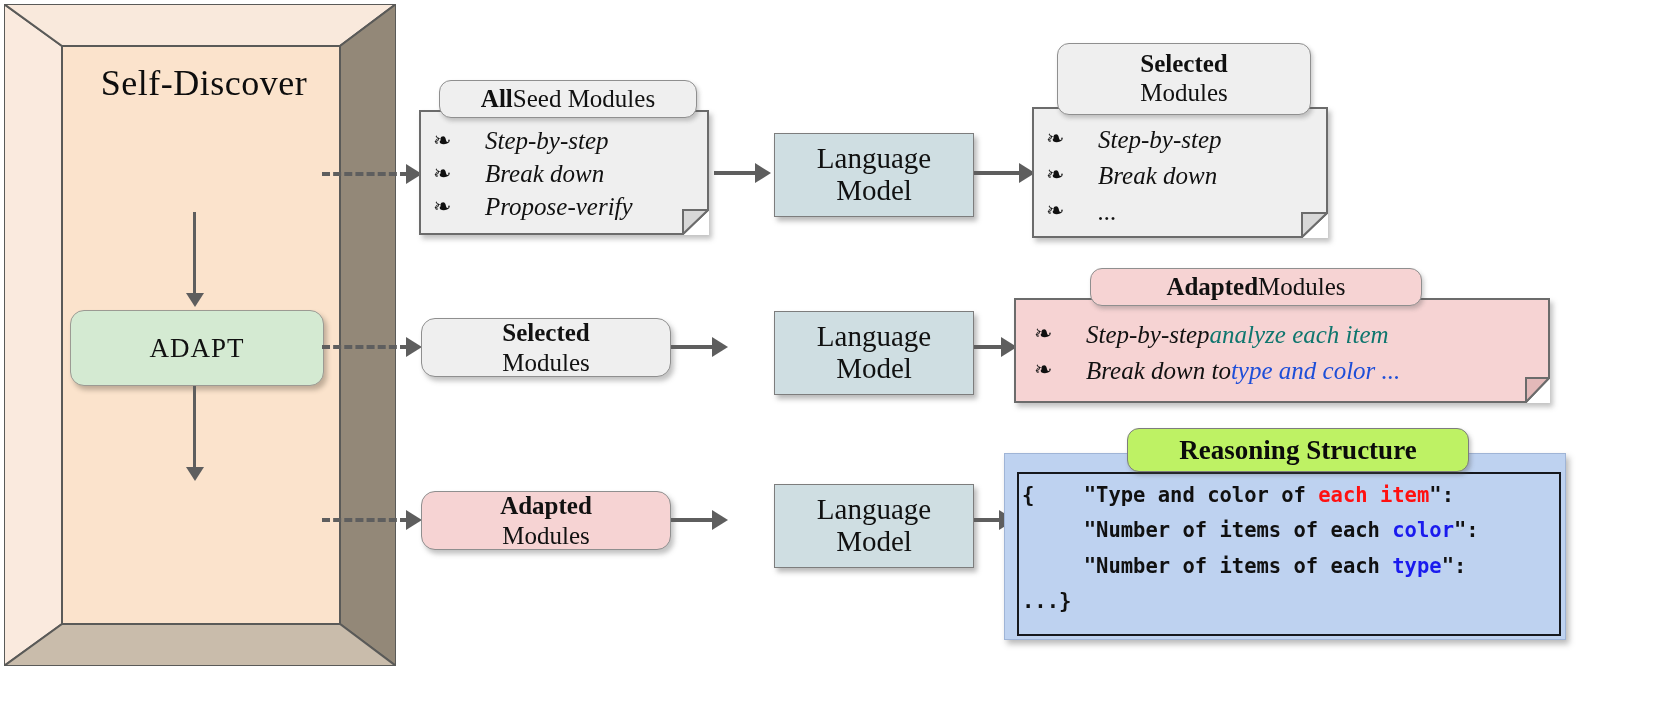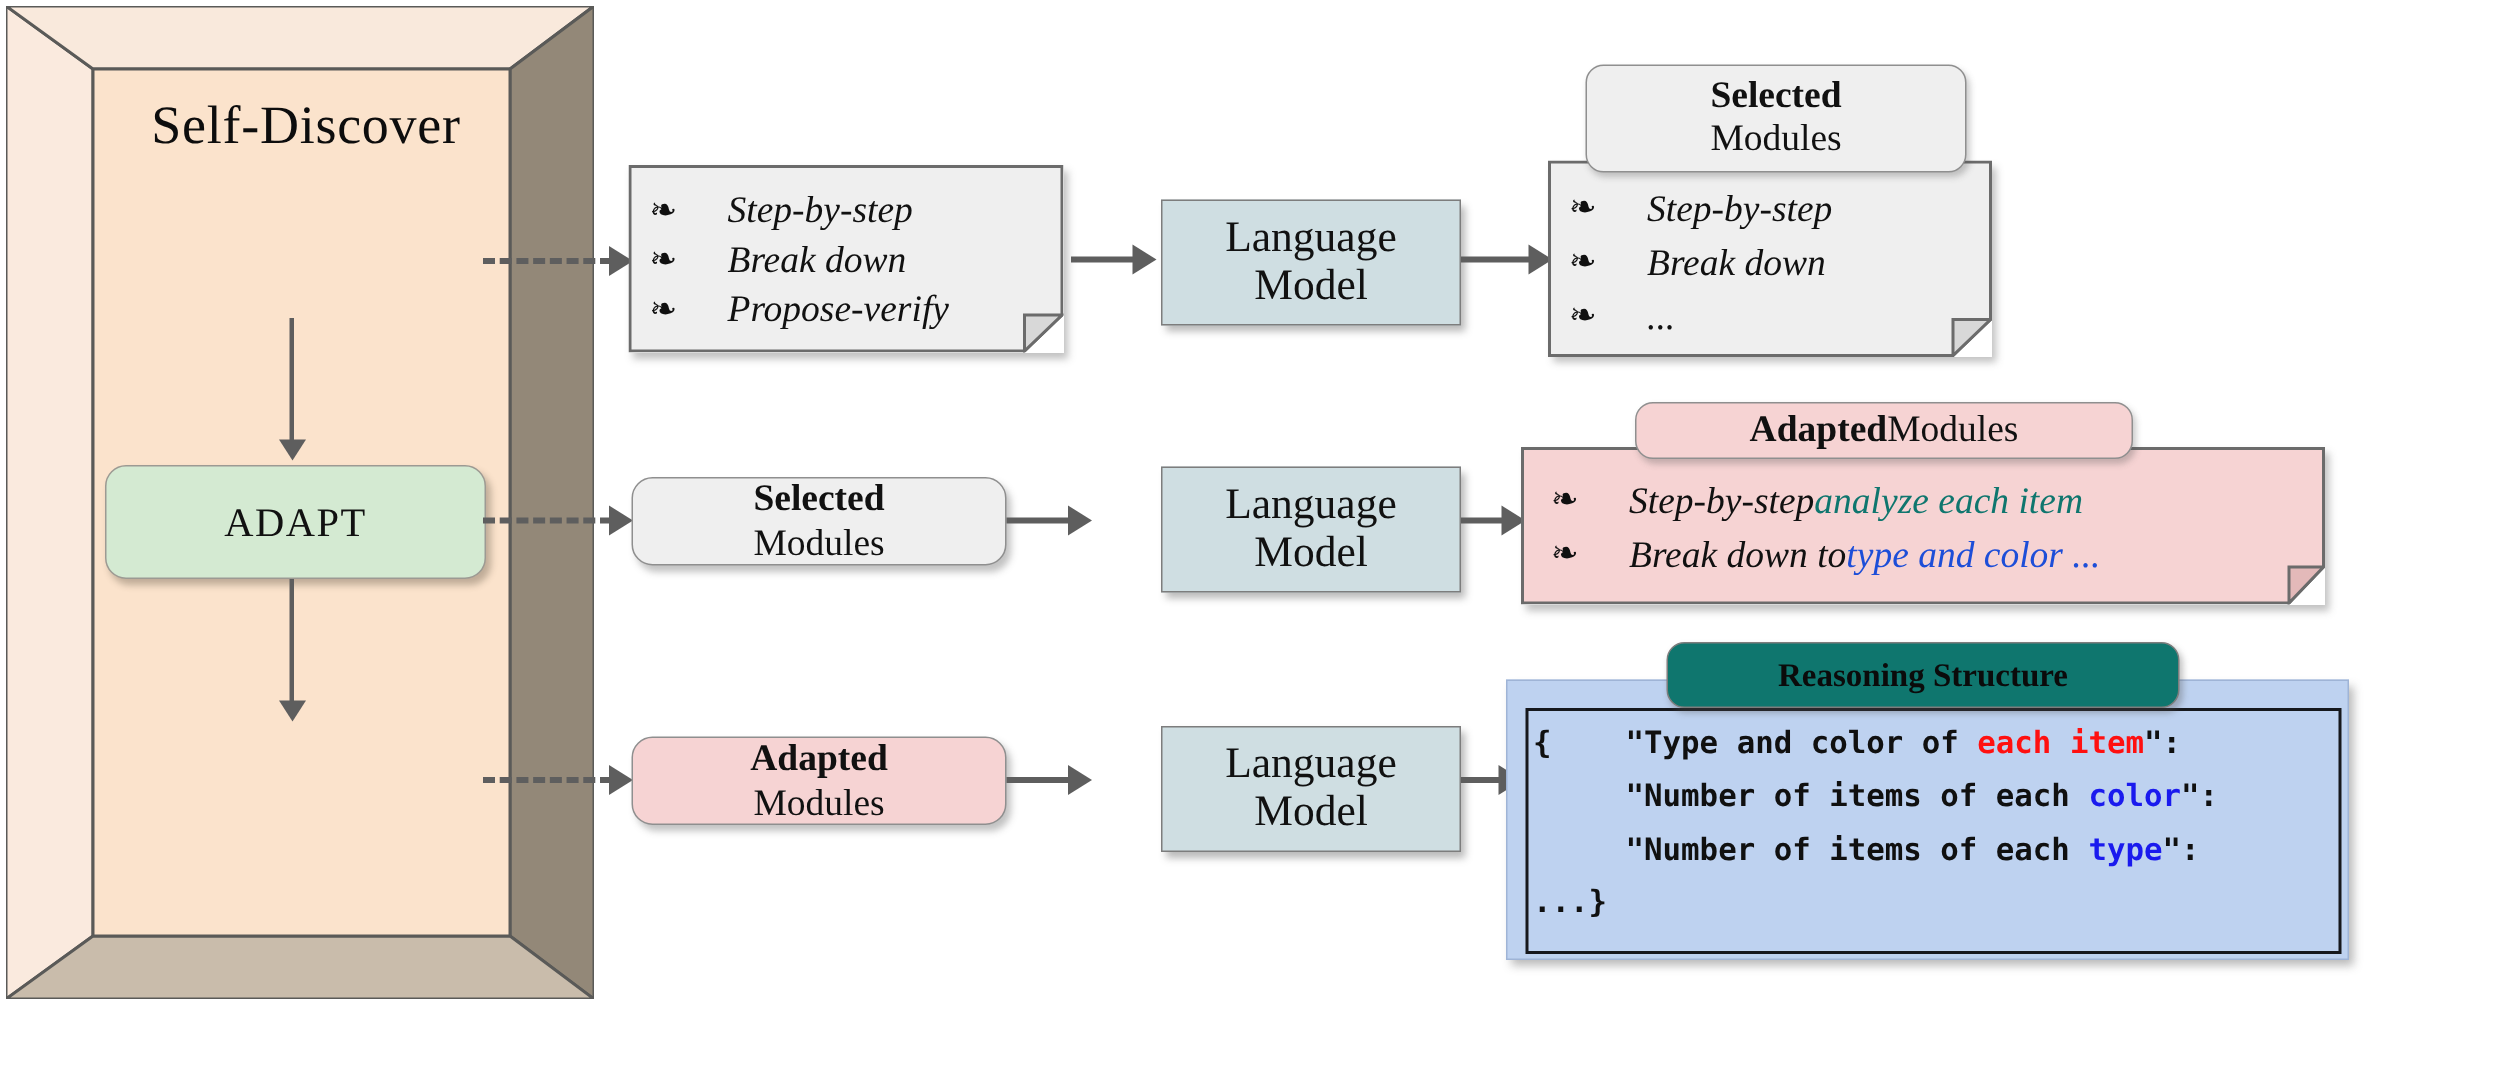--- a/index.html
+++ b/index.html
@@ -96,23 +96,24 @@
   
   #rs-outer{
     position:absolute;background:#bed2f0;border:1px solid #9fb4d6;
     box-shadow:3px 4px 6px rgba(80,80,80,.4);
   }
   #rs-inner{
     position:absolute;border:2px solid #16181d;background:transparent;
   }
   #rs-tab{
     position:absolute;border:1px solid #7d7d7d;border-radius:12px;
-    background:#0f766e;display:flex;align-items:center;justify-content:center;
-    font-size:22px;font-weight:bold;color:#0b0b0b;z-index:5;
+    background:#bef264;display:flex;align-items:center;justify-content:center;
+    font-size:27px;font-weight:bold;color:#0b0b0b;z-index:5;
     box-shadow:2px 3px 4px rgba(80,80,80,.35);
+    margin-left:16px;
   }
   #rs-code{
     position:absolute;z-index:6;
     font-family:"DejaVu Sans Mono",monospace;font-weight:bold;
     font-size:20.5px;line-height:1.72;color:#101010;white-space:pre;
   }
 </style>
 </head>
 <body>
 
@@ -144,20 +145,24 @@
   <div class="vhead" id="vhead2"></div>
 
   <div class="dashed" id="dash1"></div>
   <div class="dhead" id="dhead1"></div>
   <div class="dashed" id="dash2"></div>
   <div class="dhead" id="dhead2"></div>
   <div class="dashed" id="dash3"></div>
   <div class="dhead" id="dhead3"></div>
 
   <div class="note" id="note-seed" style="left:419px;top:80px;width:295px;height:155px;">
+    <div class="tab" style="left:20px;top:0px;width:256px;height:36px;">
+      <b>All</b>
+        <span> Seed Modules</span>
+    </div>
     <div class="body" style="left:0px;top:30px;width:290px;height:125px;">
       <svg width="290" height="125" viewBox="0 0 290 125">
         <path d="M1,1 H289 V100 L264,124 H1 Z" fill="#efefef" stroke="#6b6b6b" stroke-width="2"></path>
         <path d="M289,100 L264,124 V100 Z" fill="#d8d8d8" stroke="#6b6b6b" stroke-width="2"></path>
       </svg>
       <ul style="left:14px;top:14px;width:270px;">
         <li style="height:33px;">
           <span class="bullet">❧</span>
           <span>Step-by-step</span>
         </li>

